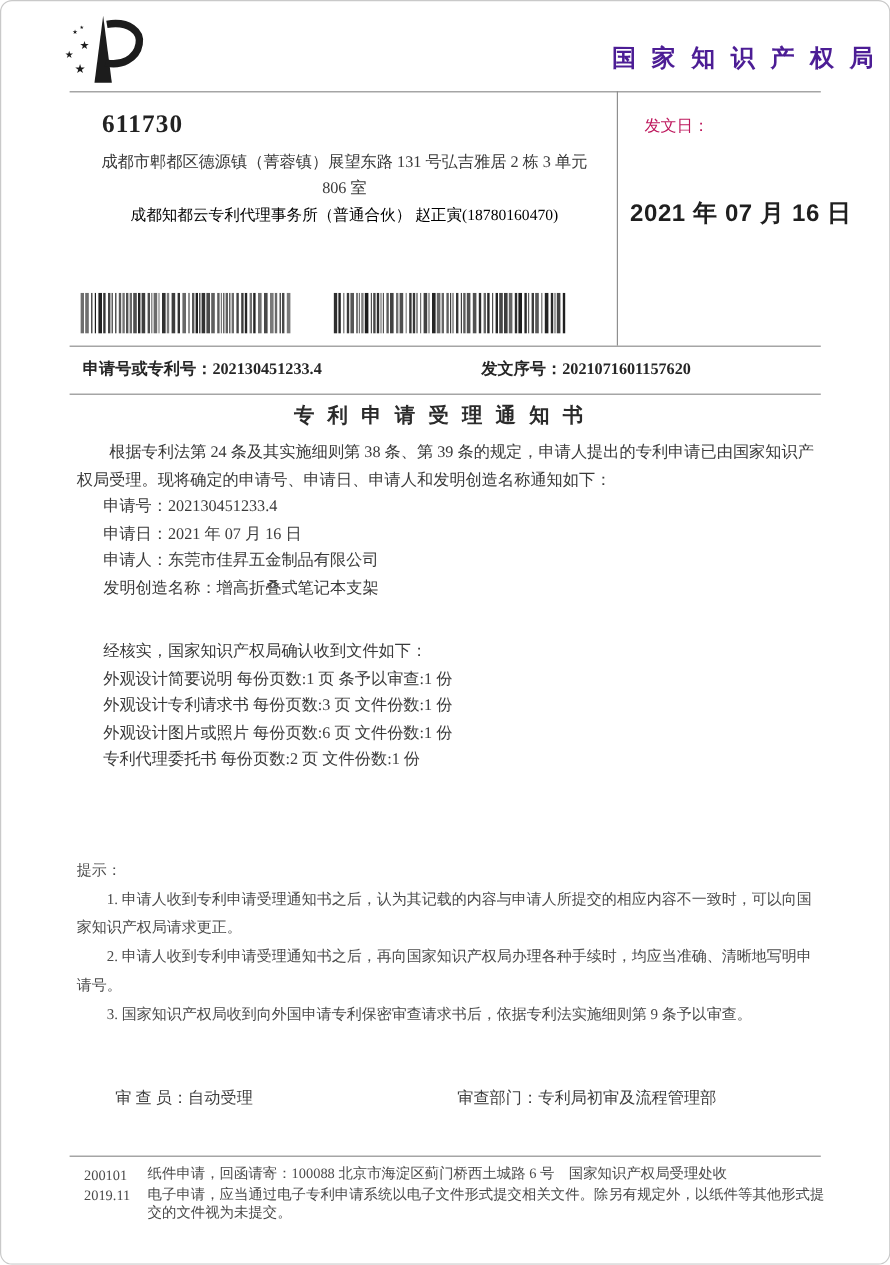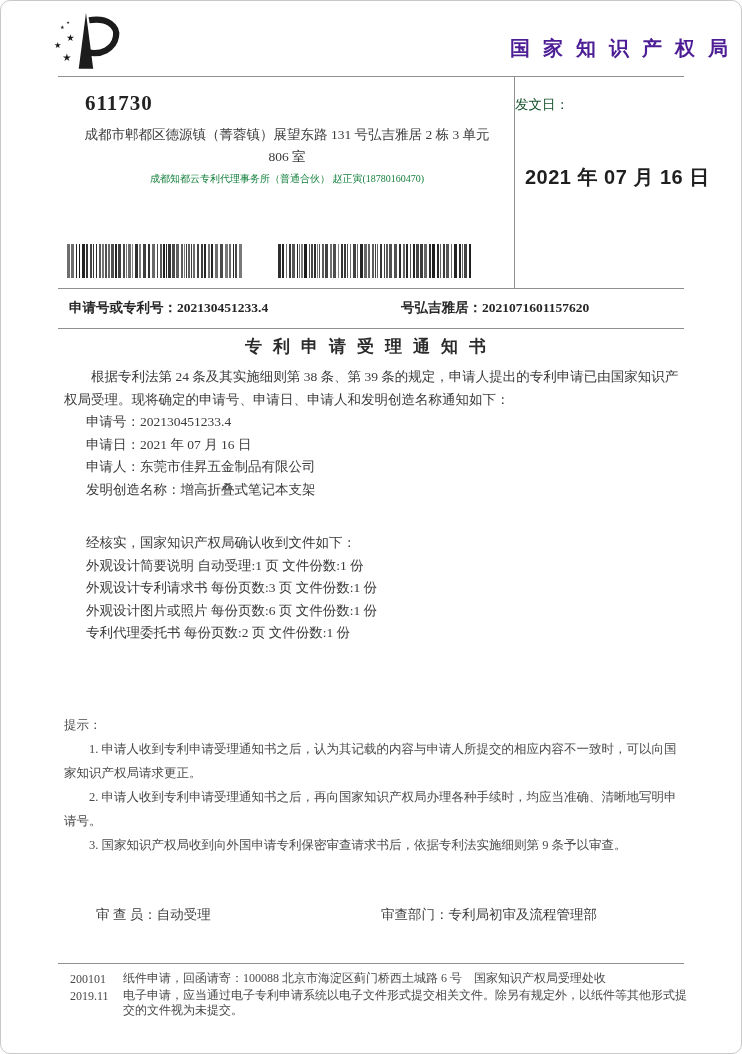--- a/index.html
+++ b/index.html
@@ -16,24 +16,24 @@
   .logo { position:absolute; left:46px; top:10px; width:80px; height:62px; }
   .agency-title {
     position:absolute; left:0; right:0; top:34px; text-align:right;
     font-size:20px; font-weight:bold; letter-spacing:13px; color:#4c1d95;
   }
 
   
   .recipient { position:absolute; left:60px; top:90px; width:452px; text-align:center; }
   .postal { text-align:left; padding-left:24px; font-size:21px; font-weight:bold; letter-spacing:1px; color:#222; }
   .addr { font-size:13.5px; line-height:22px; margin-top:8px; color:#3a3a3a; }
-  .agent { font-size:10px; line-height:22px; color:#15803d; }
-
-  
-  .dispatch-label { position:absolute; left:514px; top:95px; font-size:13.5px; color:#14532d; }
+  .agent { font-size:13px; line-height:22px; color:#000000; }
+
+  
+  .dispatch-label { position:absolute; left:536px; top:95px; font-size:13.5px; color:#be185d; }
   .dispatch-value {
     position:absolute; left:524px; top:163px; font-size:20px; font-weight:600;
     font-family:"Liberation Sans","DejaVu Sans",sans-serif; letter-spacing:0.5px; color:#1f1f1f; white-space:nowrap;
   }
 
   
   .barcode { position:absolute; top:243px; height:34px; display:flex; align-items:stretch; overflow:hidden; }
   .barcode i { display:block; height:100%; background:#1c1c1c; flex:none; }
   .bc1 { left:66px; width:177px; }
   .bc2 { left:277px; width:197px; }
@@ -211,38 +211,38 @@
       <i style="width: 1px; margin-right: 1px; opacity: 0.68;"></i>
       <i style="width: 3px; margin-right: 2px; opacity: 0.83;"></i>
       <i style="width: 2px; margin-right: 1px; opacity: 0.98;"></i>
     </div>
 
   <div class="rule" style="top:287px"></div>
 
   <div class="ref-row">
     <span>申请号或专利号：</span><span>202130451233.4</span>
     <span class="ref-dispatch">
-      <span>号弘吉雅居：</span><span>2021071601157620</span>
+      <span>发文序号：</span><span>2021071601157620</span>
     </span>
   </div>
 
   <div class="rule" style="top:327px"></div>
 
   <div class="notice-title">专利申请受理通知书</div>
 
   <div class="body">
     <p class="indent">根据专利法第 24 条及其实施细则第 38 条、第 39 条的规定，申请人提出的专利申请已由国家知识产权局受理。现将确定的申请号、申请日、申请人和发明创造名称通知如下：</p>
     <div class="field"><span>申请号：</span><span>202130451233.4</span></div>
     <div class="field"><span>申请日：</span><span>2021 年 07 月 16 日</span></div>
     <div class="field"><span>申请人：</span><span>东莞市佳昇五金制品有限公司</span></div>
     <div class="field"><span>发明创造名称：</span><span>增高折叠式笔记本支架</span></div>
 
     <div class="received">
       <div>经核实，国家知识产权局确认收到文件如下：</div>
-      <div>外观设计简要说明 自动受理:1 页  文件份数:1 份</div>
+      <div>外观设计简要说明 每份页数:1 页  条予以审查:1 份</div>
       <div>外观设计专利请求书 每份页数:3 页  文件份数:1 份</div>
       <div>外观设计图片或照片 每份页数:6 页  文件份数:1 份</div>
       <div>专利代理委托书 每份页数:2 页  文件份数:1 份</div>
     </div>
   </div>
 
   <div class="tips">
     <div>提示：</div>
     <p class="item">1. 申请人收到专利申请受理通知书之后，认为其记载的内容与申请人所提交的相应内容不一致时，可以向国家知识产权局请求更正。</p>
     <p class="item">2. 申请人收到专利申请受理通知书之后，再向国家知识产权局办理各种手续时，均应当准确、清晰地写明申请号。</p>

